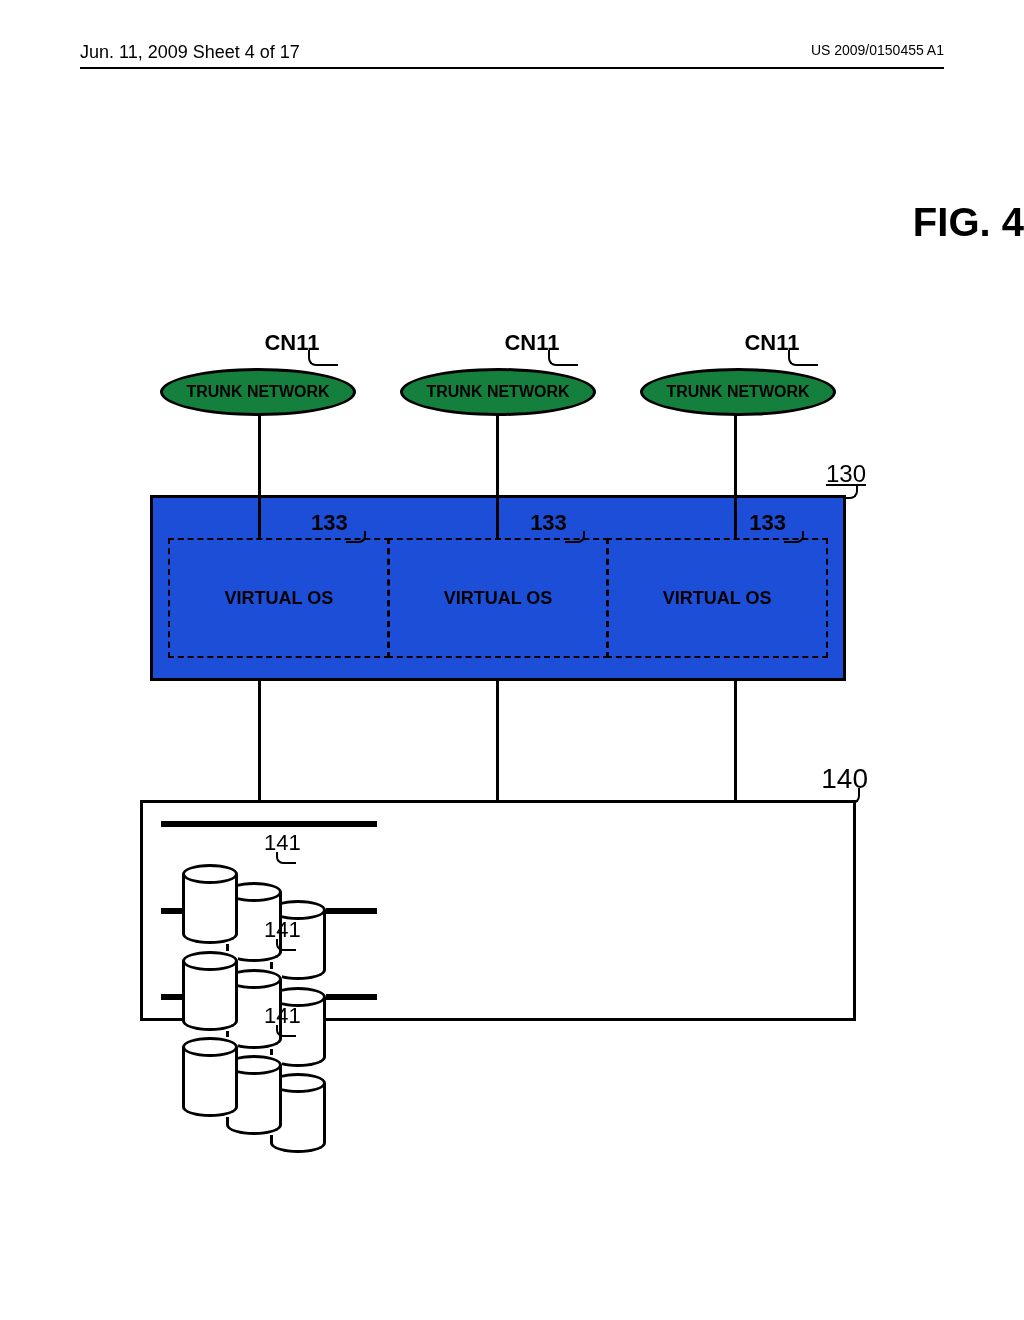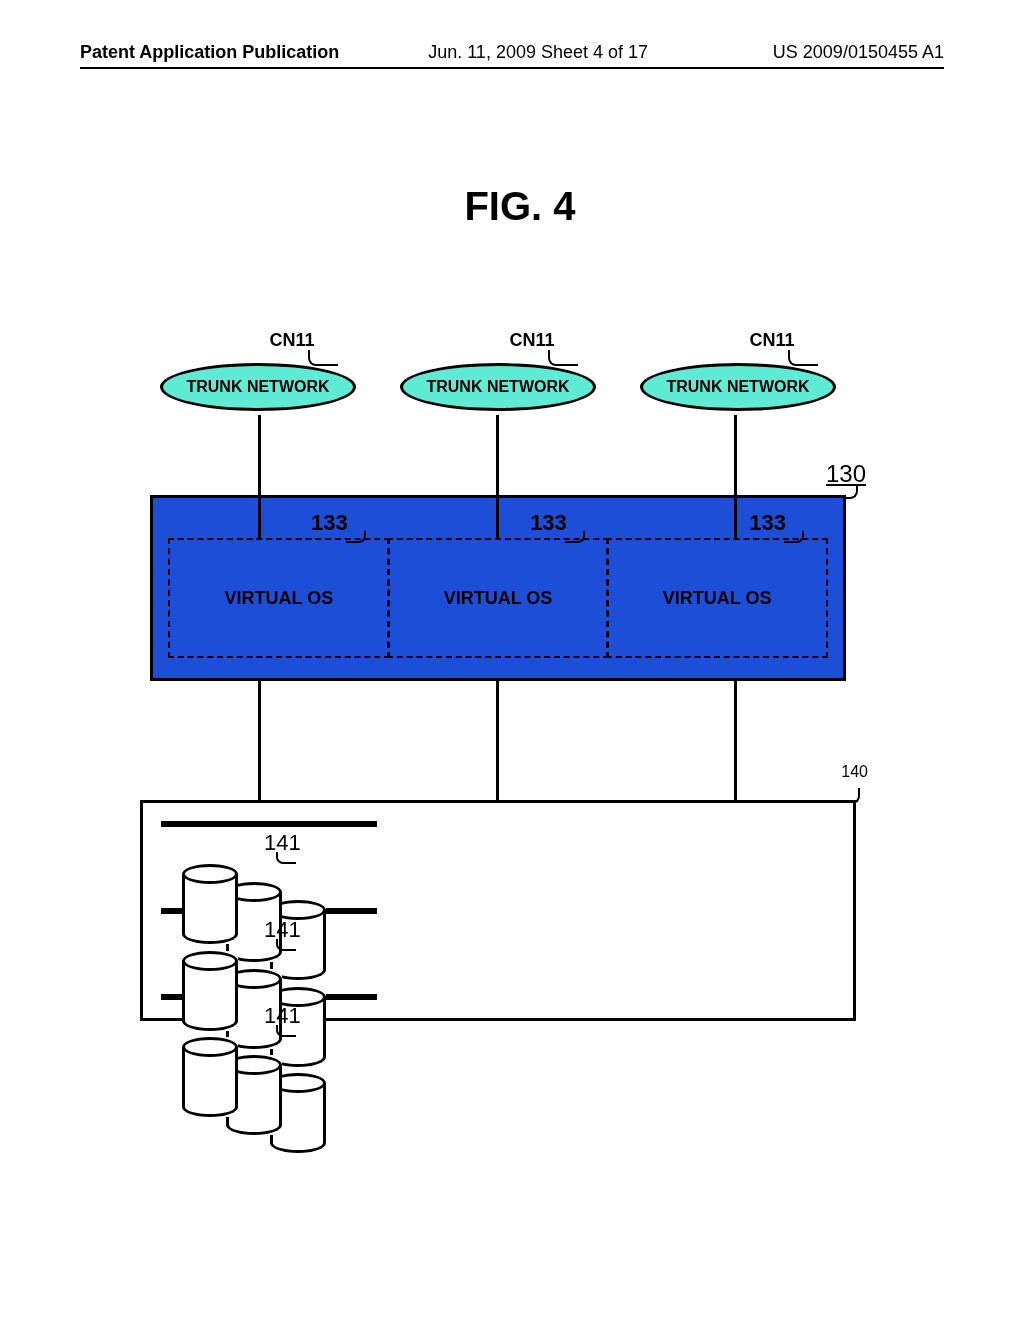--- a/index.html
+++ b/index.html
@@ -15,27 +15,27 @@
     top: 42px;
     left: 80px;
     right: 80px;
     display: flex;
     justify-content: space-between;
     border-bottom: 2px solid #000;
     padding-bottom: 4px;
   }
   .page-header .left { font-weight: bold; font-size: 18px; }
   .page-header .center { font-size: 18px; }
-  .page-header .right { font-size: 18px; margin-left: 36px; }
+  .page-header .right { font-size: 14px; margin-left: 36px; }
   .fig-title {
     position: absolute;
-    top: 184px;
+    top: 200px;
     left: 0;
     right: 0;
-    text-align: center;
+    text-align: right;
     font-size: 40px;
     font-weight: bold;
     padding-left: 16px;
   }
   .diagram {
     position: absolute;
     top: 330px;
     left: 150px;
     width: 700px;
     height: 700px;
@@ -46,21 +46,21 @@
     display: flex;
     justify-content: space-between;
     padding: 0 10px;
   }
   .trunk-item {
     width: 200px;
     position: relative;
     text-align: center;
   }
   .trunk-label {
-    font-size: 18px;
+    font-size: 22px;
     font-weight: bold;
     position: relative;
     left: 32px;
   }
   .trunk-lead {
     width: 28px;
     height: 14px;
     border-left: 2.5px solid #000;
     border-bottom: 2.5px solid #000;
     border-bottom-left-radius: 8px;
@@ -72,21 +72,21 @@
     width: 190px;
     height: 42px;
     border: 3px solid #000;
     border-radius: 50%;
     display: flex;
     align-items: center;
     justify-content: center;
     font-size: 16px;
     font-weight: bold;
     margin-top: 12px;
-    background: #5eead4;
+    background: #15803d;
   }
   .conn1 {
     position: absolute;
     width: 2.5px;
     background: #000;
     height: 82px;
   }
   .box130 {
     position: absolute;
     top: 165px;
@@ -167,21 +167,21 @@
     left: -10px;
     width: 710px;
     height: 215px;
     border: 3px solid #000;
     background: #fff;
   }
   .label140 {
     position: absolute;
     top: 433px;
     right: -18px;
-    font-size: 16px;
+    font-size: 28px;
   }
   .lead140 {
     position: absolute;
     top: 458px;
     right: -10px;
     width: 20px;
     height: 14px;
     border-right: 2.5px solid #000;
     border-bottom: 2.5px solid #000;
     border-bottom-right-radius: 8px;
@@ -250,21 +250,20 @@
     z-index: 2;
   }
   .cyl.c1 { left: 18px; top: 40px; z-index: 3; }
   .cyl.c2 { left: 62px; top: 58px; z-index: 2; }
   .cyl.c3 { left: 106px; top: 76px; z-index: 1; }
 </style>
 </head>
 <body>
 
 <div class="page-header">
-  <div class="left">Patent Application Publication</div>
   <div class="center">Jun. 11, 2009  Sheet 4 of 17</div>
   <div class="right">US 2009/0150455 A1</div>
 </div>
 
 <div class="fig-title">FIG. 4</div>
 
 <div class="diagram">
 
   <div class="trunk-row">
     <div class="trunk-item">

